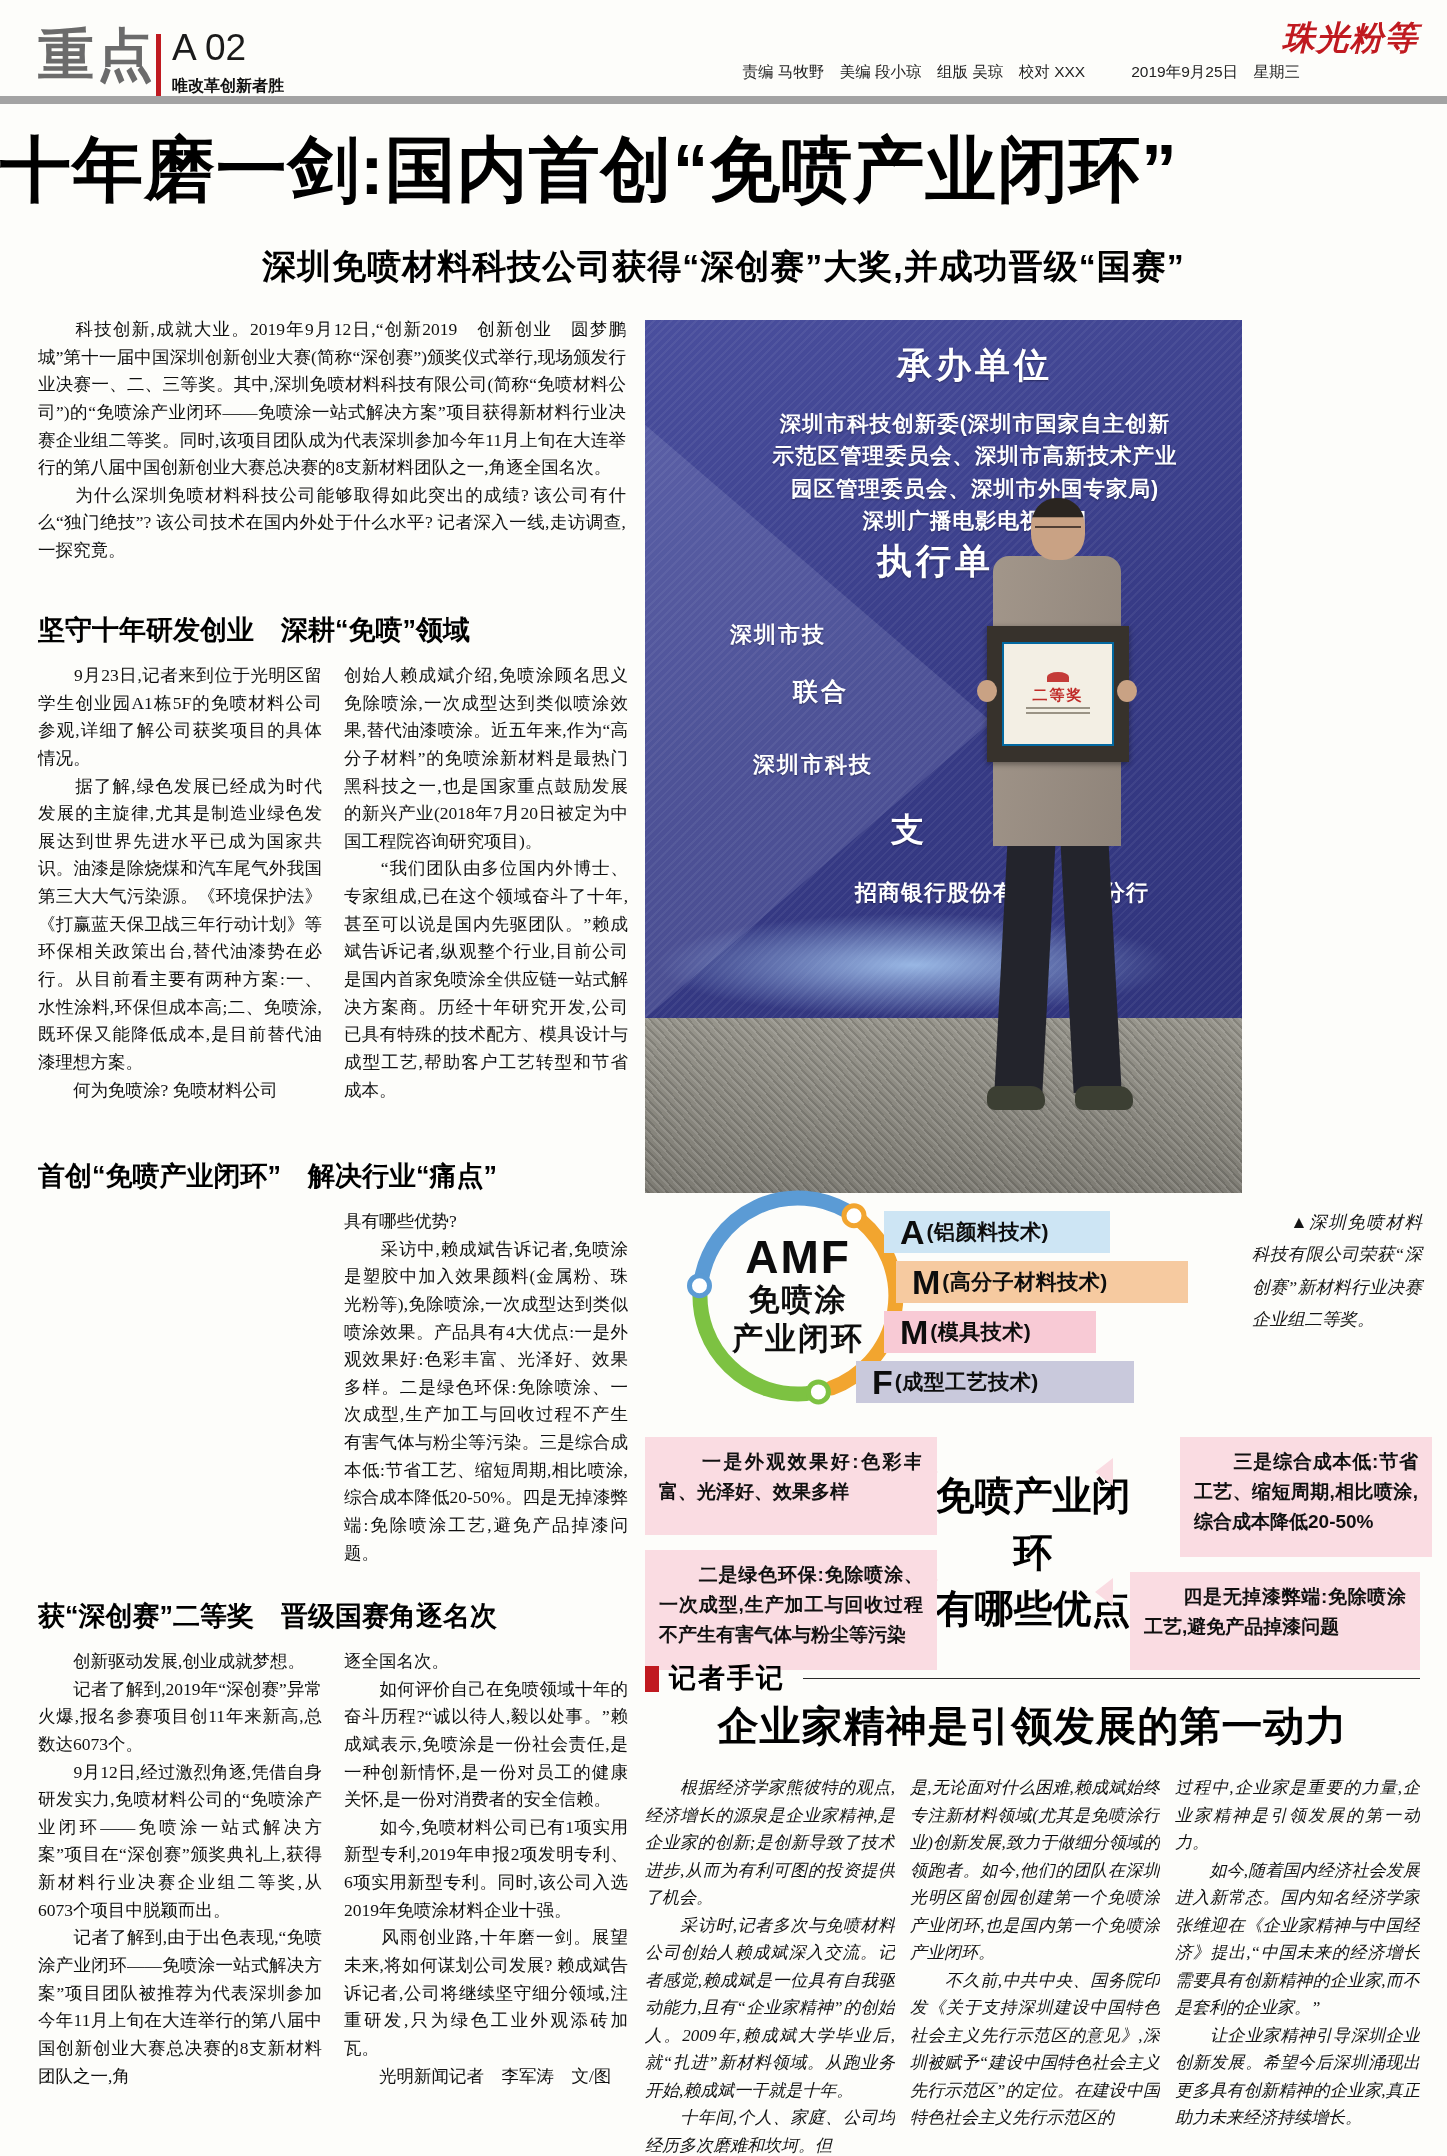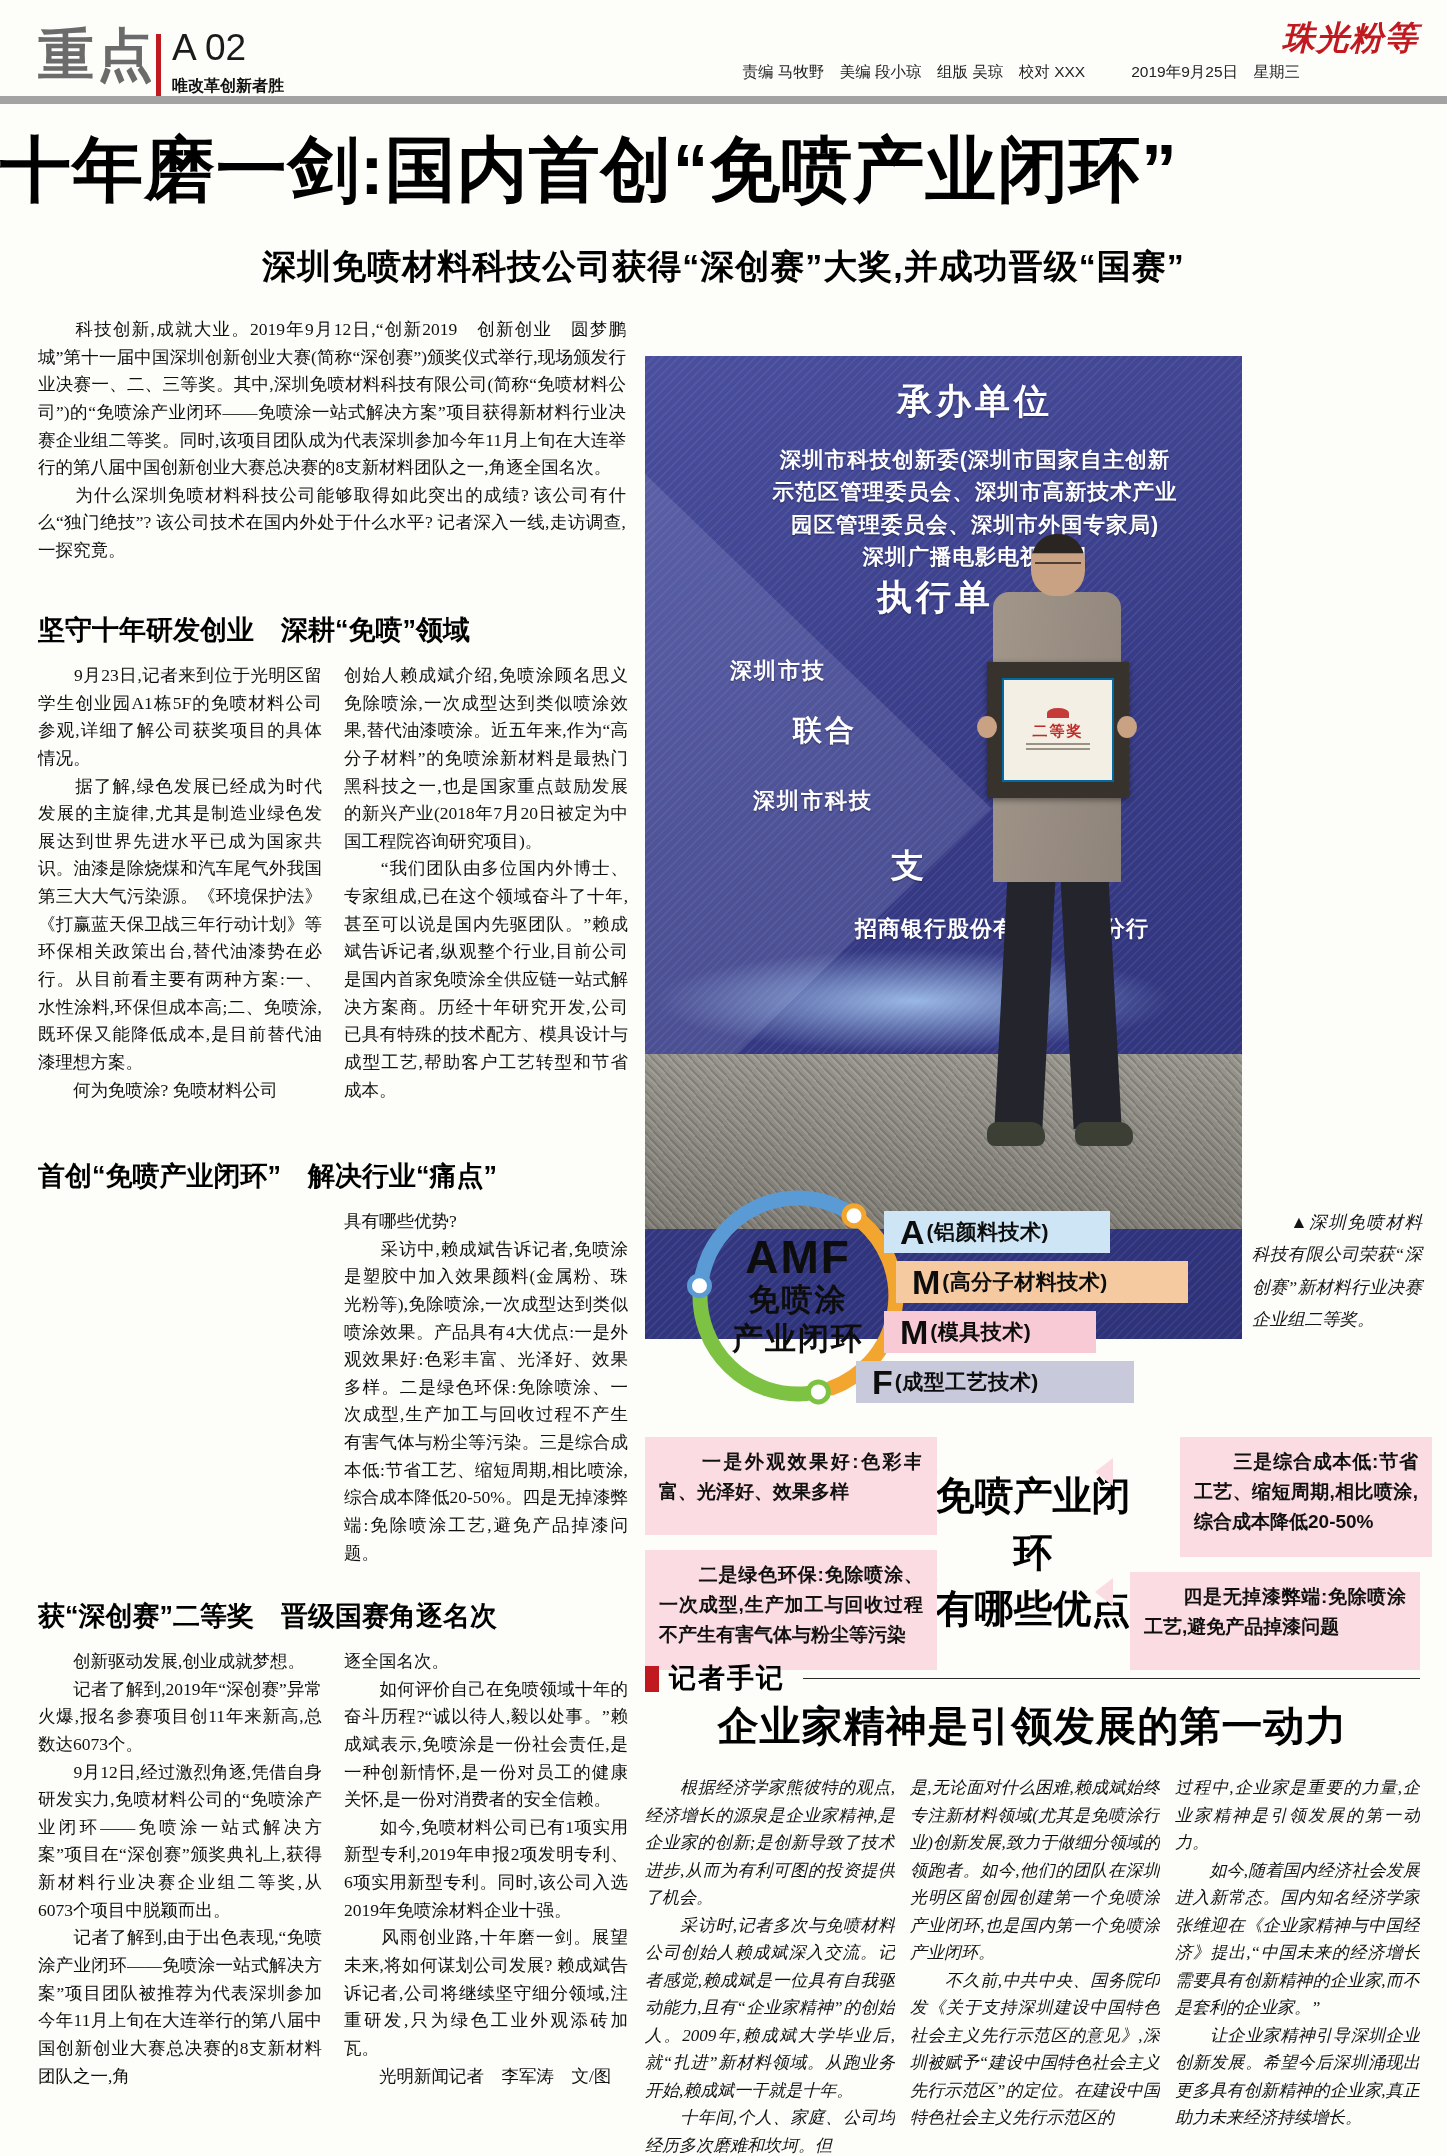--- a/index.html
+++ b/index.html
@@ -33,40 +33,40 @@
   .sec-head { left:38px; width:590px; font:bold 27px/1.2 "Liberation Sans", sans-serif; color:#000; }
   .sh1 { top:614px; } .sh2 { top:1160px; } .sh3 { top:1600px; }
   .c-a1 { left:38px;  top:662px;  width:284px; }
   .c-a2 { left:344px; top:662px;  width:284px; }
   .c-b1 { left:38px;  top:1208px; width:284px; }
   .c-b2 { left:344px; top:1208px; width:284px; }
   .c-c1 { left:38px;  top:1648px; width:284px; height:508px; overflow:hidden; }
   .c-c2 { left:344px; top:1648px; width:284px; height:508px; overflow:hidden; }
 
   
-  .photo { left:645px; top:320px; width:597px; height:983px; overflow:hidden; background:#0f172a;margin-top:36px; }
+  .photo { left:645px; top:320px; width:597px; height:873px; overflow:hidden; background:#0f172a; }
   .photo-bg { position:absolute; inset:0;
     background:
       repeating-linear-gradient(135deg, rgba(255,255,255,.055) 0 2px, rgba(0,0,0,0) 2px 6px),
       linear-gradient(155deg, #4a4f9e 0%, #373b86 45%, #2d3178 100%); }
   .photo-sheen { position:absolute; inset:0; background:rgba(210,220,245,.14);
     clip-path:polygon(0 12%, 58% 46%, 0 80%); }
   .light-band { position:absolute; left:0; top:580px; width:597px; height:130px;
     background:radial-gradient(ellipse 60% 55% at 45% 50%, rgba(170,205,245,.85), rgba(90,120,205,0) 72%); }
   .floor { position:absolute; left:0; top:698px; width:597px; height:175px;
     background:
       repeating-linear-gradient(47deg, rgba(255,255,255,.10) 0 2px, rgba(0,0,0,.12) 2px 4px, rgba(0,0,0,0) 4px 7px),
       linear-gradient(#97958c, #7e7c74); }
   .ph-text { position:absolute; color:#fff; font-family:"Liberation Sans", sans-serif; font-weight:bold;
              text-shadow:0 1px 2px rgba(0,0,30,.45); white-space:pre-line; }
   .t-banner-title { left:0; top:22px; width:660px; text-align:center; font-size:35px; letter-spacing:4px; }
   .t-orgs  { left:30px; top:88px; width:600px; text-align:center; font-size:21.5px; line-height:1.5; letter-spacing:1px; }
   .t-exec  { left:232px; top:218px; font-size:35px; letter-spacing:4px; }
   .t-tech  { left:85px;  top:300px; font-size:22px; letter-spacing:2px; }
-  .t-joint { left:148px; top:355px; font-size:29px; letter-spacing:3px; }
+  .t-joint { left:148px; top:355px; font-size:25px; letter-spacing:3px; }
   .t-sci   { left:108px; top:430px; font-size:22px; letter-spacing:2px; }
   .t-support { left:246px; top:488px; font-size:33px; }
   .t-bank  { left:210px; top:558px; font-size:22px; letter-spacing:1px; }
   .t-bank2 { left:458px; top:558px; font-size:22px; letter-spacing:1px; }
 
   
   .man-head { position:absolute; left:386px; top:178px; width:54px; height:62px; border-radius:46% 46% 42% 42%;
     background:linear-gradient(#2a2520 0 30%, #c9a284 32%); }
   .man-glasses { position:absolute; left:390px; top:206px; width:46px; height:8px;
     border-top:2px solid rgba(40,30,25,.75); }

